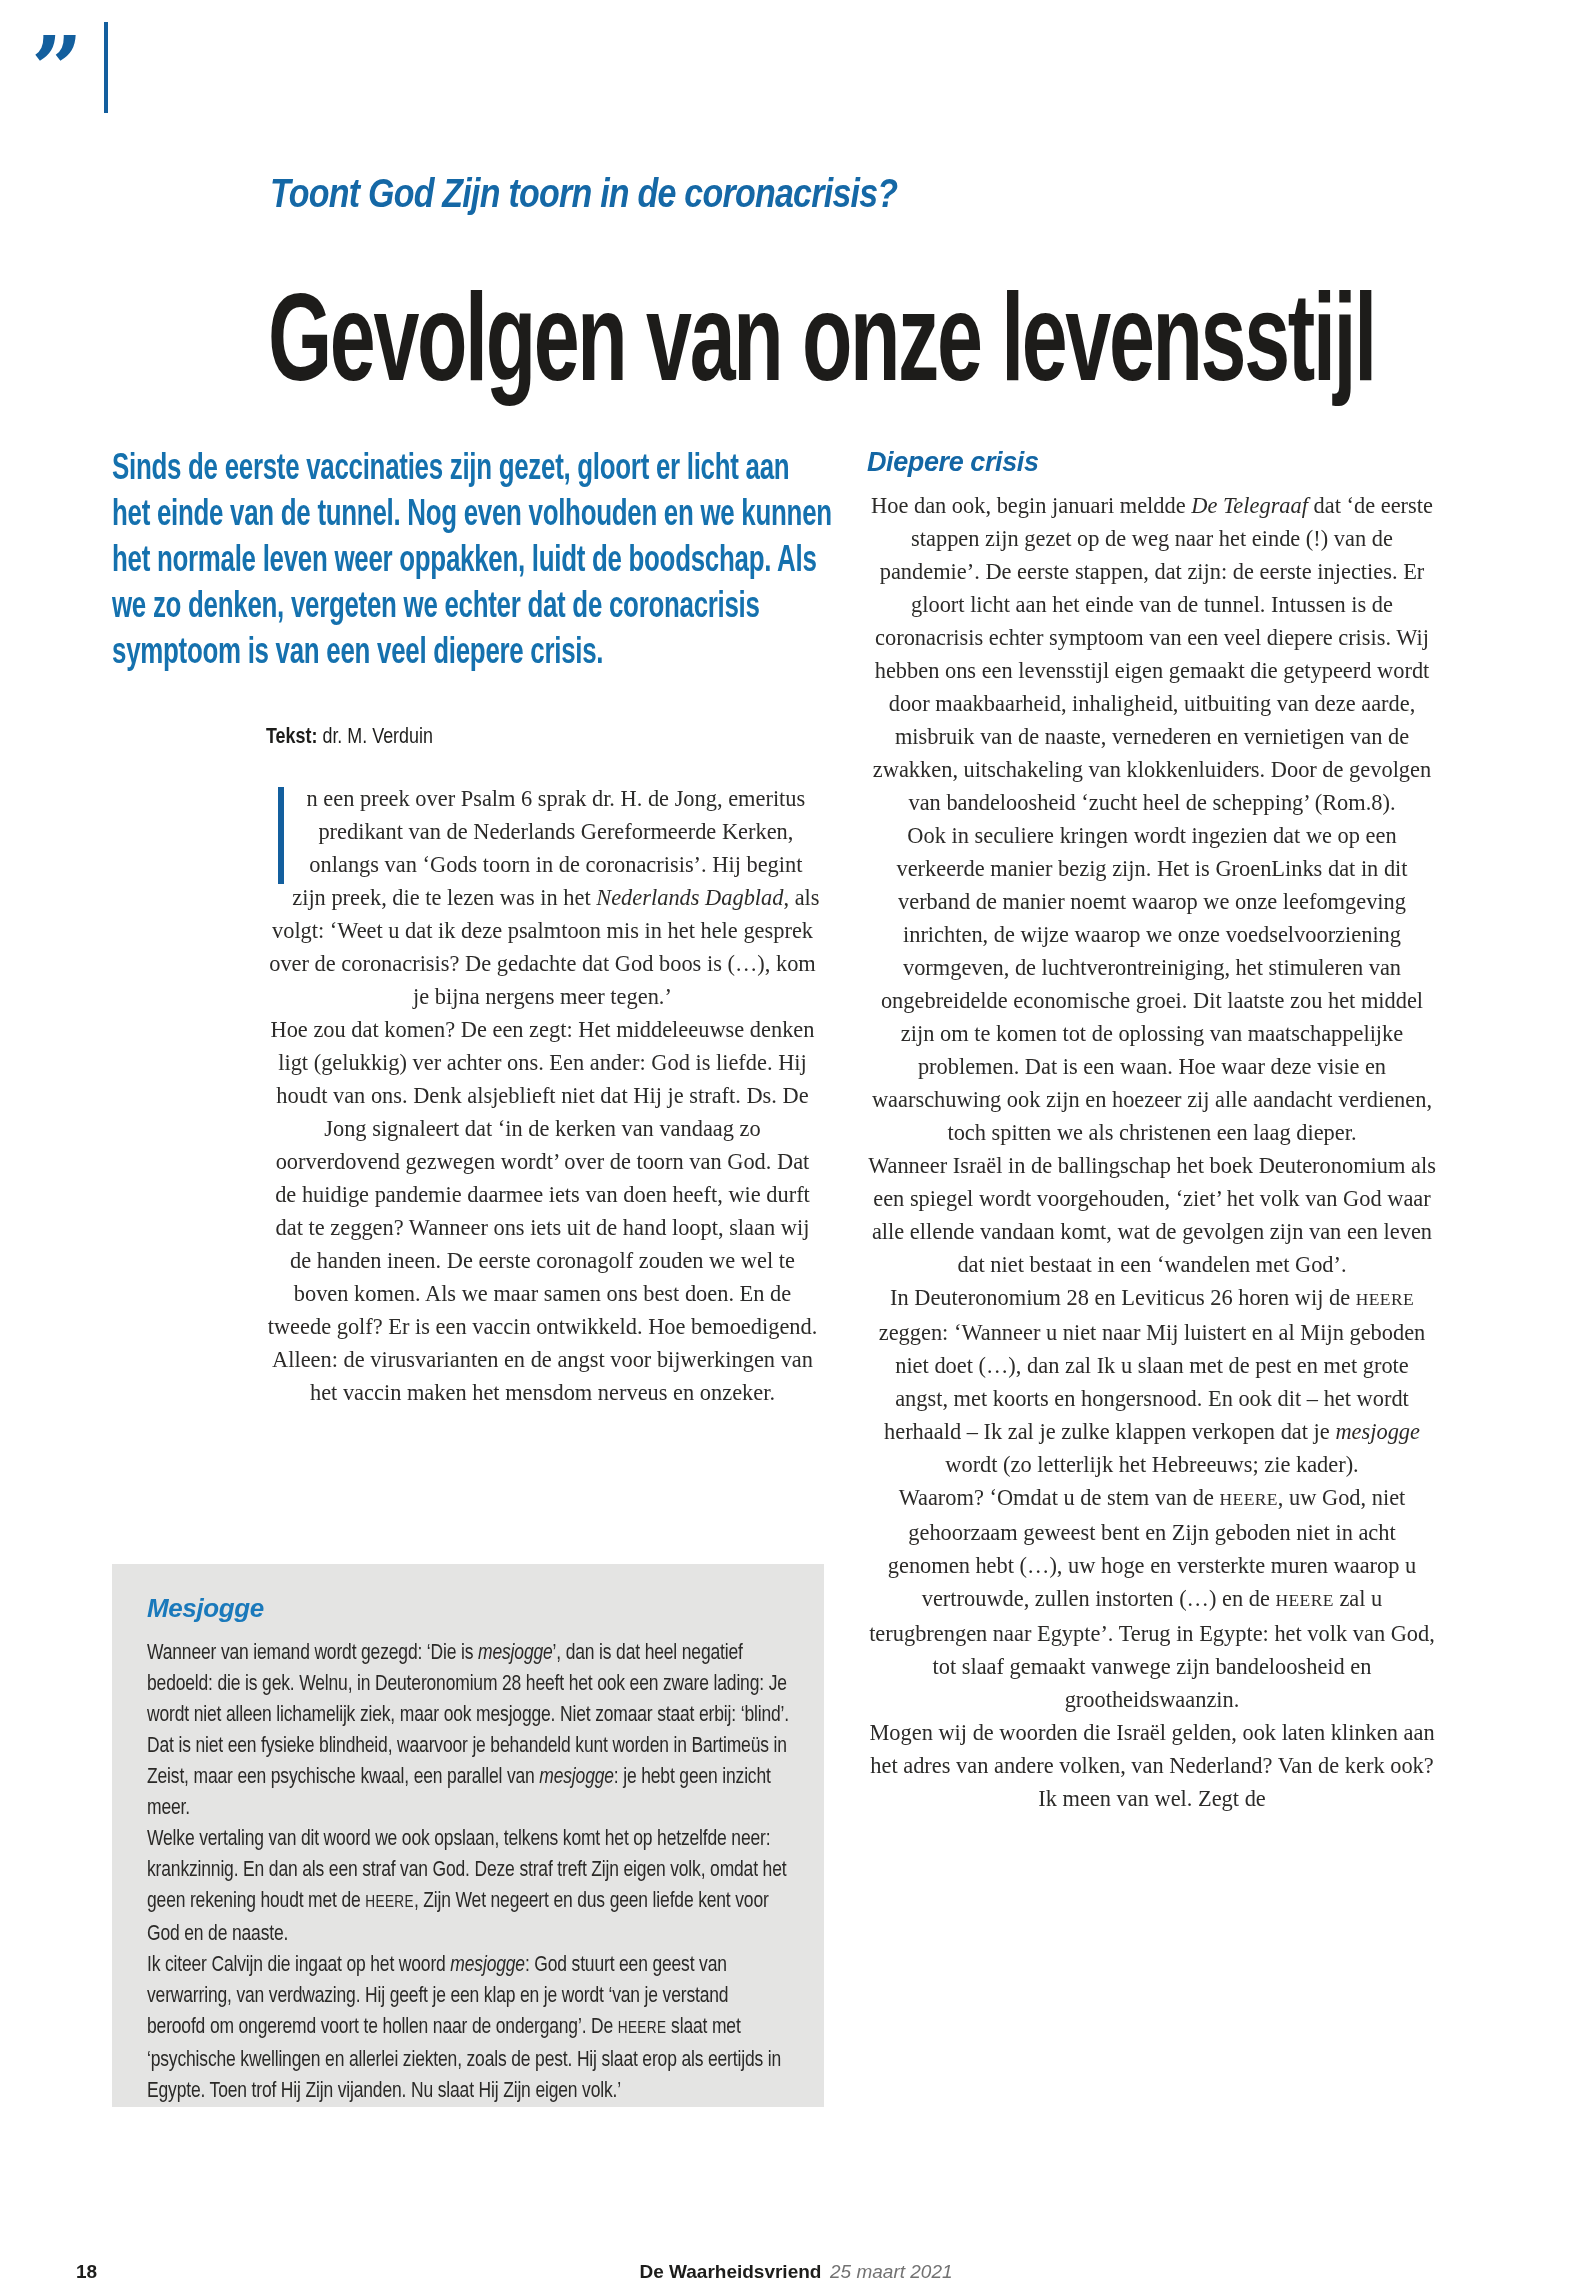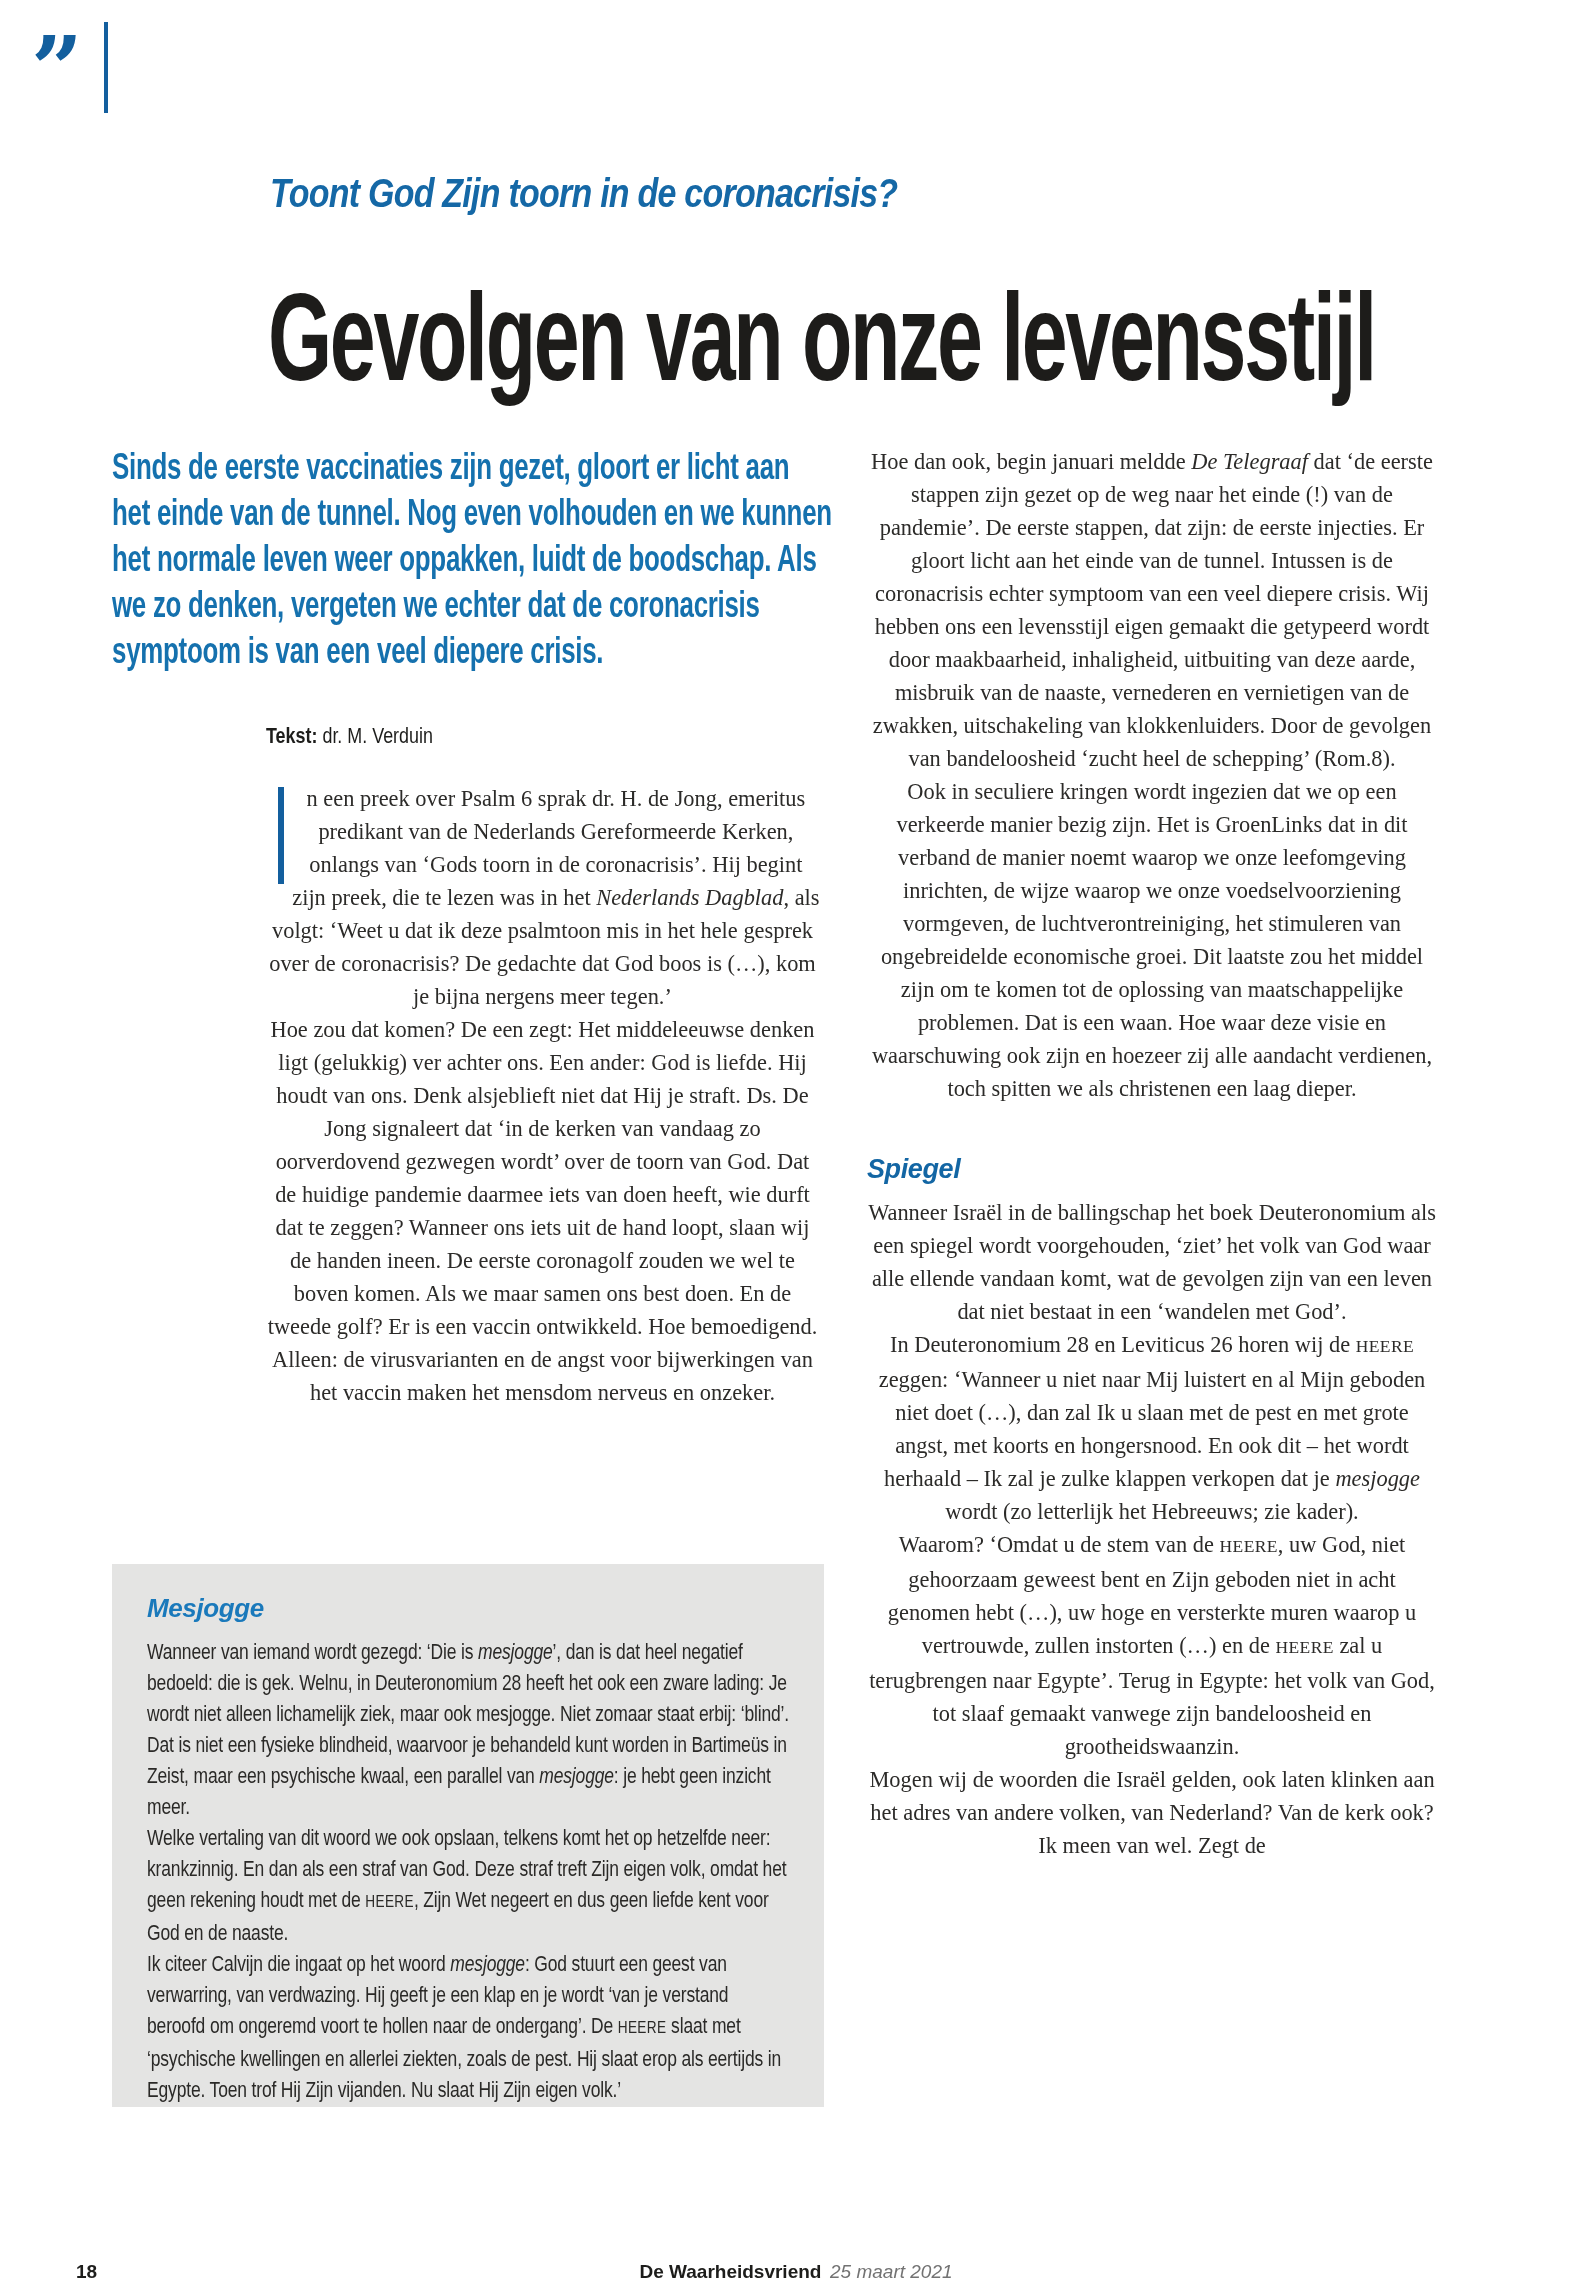--- a/index.html
+++ b/index.html
@@ -73,24 +73,24 @@
   </div>
 
   <div class="col col-left">
     <p>
       <span class="dropcap-bar"></span><span>n een preek over Psalm 6 sprak dr. H. de Jong, emeritus predikant van de Nederlands Gereformeerde Kerken, onlangs van ‘Gods toorn in de coronacrisis’. Hij begint zijn preek, die te lezen was in het <em>Nederlands Dagblad</em>, als volgt: ‘Weet u dat ik deze psalmtoon mis in het hele gesprek over de coronacrisis? De gedachte dat God boos is (…), kom je bijna nergens meer tegen.’</span>
     </p>
     <p>Hoe zou dat komen? De een zegt: Het middeleeuwse denken ligt (gelukkig) ver achter ons. Een ander: God is liefde. Hij houdt van ons. Denk alsjeblieft niet dat Hij je straft. Ds. De Jong signaleert dat ‘in de kerken van vandaag zo oorverdovend gezwegen wordt’ over de toorn van God. Dat de huidige pandemie daarmee iets van doen heeft, wie durft dat te zeggen? Wanneer ons iets uit de hand loopt, slaan wij de handen ineen. De eerste coronagolf zouden we wel te boven komen. Als we maar samen ons best doen. En de tweede golf? Er is een vaccin ontwikkeld. Hoe bemoedigend. Alleen: de virusvarianten en de angst voor bijwerkingen van het vaccin maken het mensdom nerveus en onzeker.</p>
   </div>
 
   <div class="col col-right">
+    <h3 class="sec-head first">Diepere crisis</h3>
     <p>Hoe dan ook, begin januari meldde <em>De Telegraaf</em> dat ‘de eerste stappen zijn gezet op de weg naar het einde (!) van de pandemie’. De eerste stappen, dat zijn: de eerste injecties. Er gloort licht aan het einde van de tunnel. Intussen is de coronacrisis echter symptoom van een veel diepere crisis. Wij hebben ons een levensstijl eigen gemaakt die getypeerd wordt door maakbaarheid, inhaligheid, uitbuiting van deze aarde, misbruik van de naaste, vernederen en vernietigen van de zwakken, uitschakeling van klokkenluiders. Door de gevolgen van bandeloosheid ‘zucht heel de schepping’ (Rom.8).</p>
     <p>Ook in seculiere kringen wordt ingezien dat we op een verkeerde manier bezig zijn. Het is GroenLinks dat in dit verband de manier noemt waarop we onze leefomgeving inrichten, de wijze waarop we onze voedselvoorziening vormgeven, de luchtverontreiniging, het stimuleren van ongebreidelde economische groei. Dit laatste zou het middel zijn om te komen tot de oplossing van maatschappelijke problemen. Dat is een waan. Hoe waar deze visie en waarschuwing ook zijn en hoezeer zij alle aandacht verdienen, toch spitten we als christenen een laag dieper.</p>
 
-    <h3 class="sec-head">Spiegel</h3>
     <p>Wanneer Israël in de ballingschap het boek Deuteronomium als een spiegel wordt voorgehouden, ‘ziet’ het volk van God waar alle ellende vandaan komt, wat de gevolgen zijn van een leven dat niet bestaat in een ‘wandelen met God’.</p>
     <p>In Deuteronomium 28 en Leviticus 26 horen wij de <span class="sc">HEERE</span> zeggen: ‘Wanneer u niet naar Mij luistert en al Mijn geboden niet doet (…), dan zal Ik u slaan met de pest en met grote angst, met koorts en hongersnood. En ook dit – het wordt herhaald – Ik zal je zulke klappen verkopen dat je <em>mesjogge</em> wordt (zo letterlijk het Hebreeuws; zie kader).</p>
     <p>Waarom? ‘Omdat u de stem van de <span class="sc">HEERE</span>, uw God, niet gehoorzaam geweest bent en Zijn geboden niet in acht genomen hebt (…), uw hoge en versterkte muren waarop u vertrouwde, zullen instorten (…) en de <span class="sc">HEERE</span> zal u terugbrengen naar Egypte’. Terug in Egypte: het volk van God, tot slaaf gemaakt vanwege zijn bandeloosheid en grootheidswaanzin.</p>
 
     <p>Mogen wij de woorden die Israël gelden, ook laten klinken aan het adres van andere volken, van Nederland? Van de kerk ook? Ik meen van wel. Zegt de</p>
   </div>
 
   <aside class="kader">
     <h4 class="kader-head">Mesjogge</h4>
     <div class="kader-body">

